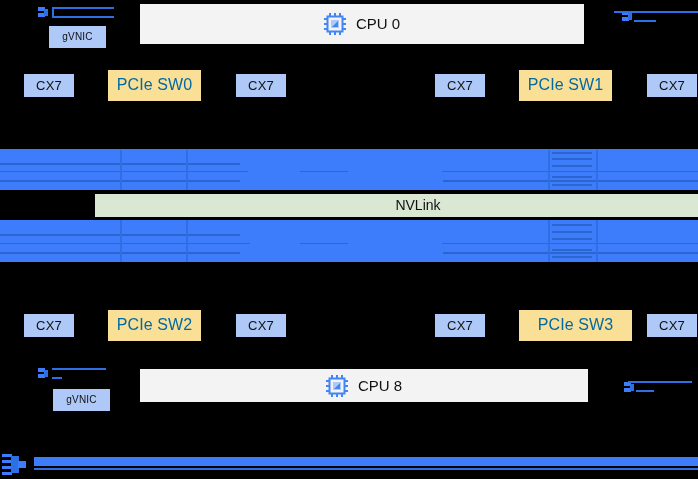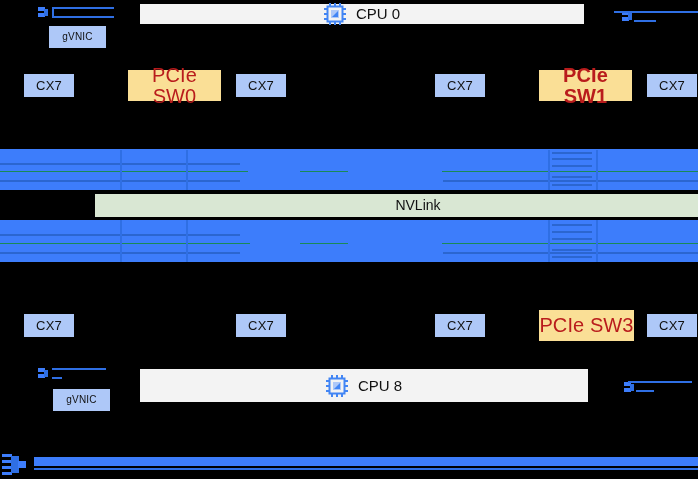--- a/index.html
+++ b/index.html
@@ -6,21 +6,21 @@
   body{width:698px;height:479px;position:relative;overflow:hidden;
        font-family:"Liberation Sans","DejaVu Sans",sans-serif;}
   #stage{position:absolute;left:0;top:0;width:698px;height:479px;background:#000;}
 
   .node{position:absolute;box-sizing:border-box;display:flex;align-items:center;
         justify-content:center;text-align:center;line-height:1.05;}
 
   
   .cx7{background:#aec8f8;color:#111;font-size:13px;letter-spacing:.2px;}
   .gvnic{background:#aec8f8;color:#111;font-size:10px;letter-spacing:.2px;}
-  .pcie{background:#fadf96;color:#b91c1c;font-size:20px;letter-spacing:.1px;margin-left:20px;}
+  .pcie{background:#fadf96;color:#0369a1;font-size:16px;letter-spacing:.1px;}
   .cpu{background:#f3f3f3;color:#111;font-size:15px;gap:10px;}
   .nvlink{background:#d9e7d3;color:#111;font-size:14px;}
   .gpuband{background:#3d7dfb;}
   .botbar{background:#3d7dfb;}
 
   
   .hline{position:absolute;background:#2f6fe4;height:2px;}
   .vline{position:absolute;background:#2f6fe4;width:2px;}
   .gline{position:absolute;background:#1a8a55;height:1px;}
   .dline{position:absolute;background:#2b66d0;height:2px;}
@@ -43,21 +43,21 @@
     </svg>
   </div>
   <div class="hline" style="left:52px;top:7px;width:62px;"></div>
   <div class="hline" style="left:52px;top:16px;width:62px;"></div>
   <div class="vline" style="left:52px;top:7px;height:11px;"></div>
 
   <div class="node gvnic" style="left:49px;top:26px;width:57px;height:22px;">
     <span>gVNIC</span>
   </div>
 
-  <div class="node cpu" style="left:140px;top:4px;width:444px;height:20px;">
+  <div class="node cpu" style="left:140px;top:4px;width:444px;height:40px;">
     <span class="ico">
       <svg width="22" height="22" viewBox="0 0 22 22">
         <g fill="#4285f4">
           <rect x="5" y="0" width="2" height="3"></rect>
             <rect x="10" y="0" width="2" height="3"></rect>
             <rect x="15" y="0" width="2" height="3"></rect>
           <rect x="5" y="19" width="2" height="3"></rect>
             <rect x="10" y="19" width="2" height="3"></rect>
             <rect x="15" y="19" width="2" height="3"></rect>
           <rect x="0" y="5" width="3" height="2"></rect>
@@ -94,21 +94,21 @@
     </div>
 
   <div class="node cx7" style="left:236px;top:74px;width:50px;height:23px;">
     <span>CX7</span>
     </div>
 
   <div class="node cx7" style="left:435px;top:74px;width:50px;height:23px;">
     <span>CX7</span>
     </div>
 
-  <div class="node pcie" style="left:519px;top:70px;width:93px;height:31px;font-weight:bold;">
+  <div class="node pcie" style="left:519px;top:70px;width:93px;height:31px;">
     <span>PCIe SW1</span>
     </div>
 
   <div class="node cx7" style="left:647px;top:74px;width:50px;height:23px;">
     <span>CX7</span>
     </div>
 
   <div class="node gpuband" style="left:0px;top:149px;width:698px;height:41px;"></div>
   <div class="gline" style="left:0px;top:171px;width:248px;"></div>
   <div class="gline" style="left:300px;top:171px;width:48px;"></div>
@@ -144,30 +144,33 @@
   <div class="dline" style="left:552px;top:256px;width:40px;"></div>
   <div class="vline" style="left:548px;top:220px;height:42px;"></div>
   <div class="vline" style="left:596px;top:220px;height:42px;"></div>
   <div class="vline" style="left:120px;top:220px;height:42px;"></div>
   <div class="vline" style="left:186px;top:220px;height:42px;"></div>
 
   <div class="node cx7" style="left:24px;top:314px;width:50px;height:23px;">
     <span>CX7</span>
     </div>
 
+  <div class="node pcie" style="left:108px;top:310px;width:93px;height:31px;">
+    <span>PCIe SW2</span>
+    </div>
 
   <div class="node cx7" style="left:236px;top:314px;width:50px;height:23px;">
     <span>CX7</span>
     </div>
 
   <div class="node cx7" style="left:435px;top:314px;width:50px;height:23px;">
     <span>CX7</span>
     </div>
 
-  <div class="node pcie" style="left:519px;top:310px;width:95px;height:31px;">
+  <div class="node pcie" style="left:519px;top:310px;width:113px;height:31px;">
     <span>PCIe SW3</span>
     </div>
 
   <div class="node cx7" style="left:647px;top:314px;width:50px;height:23px;">
     <span>CX7</span>
     </div>
 
   <div class="nicicon" style="left:38px;top:365px;">
     <svg width="18" height="16" viewBox="0 0 18 16">
       <rect x="0" y="3" width="7" height="4" fill="#3d7dfb"></rect>

